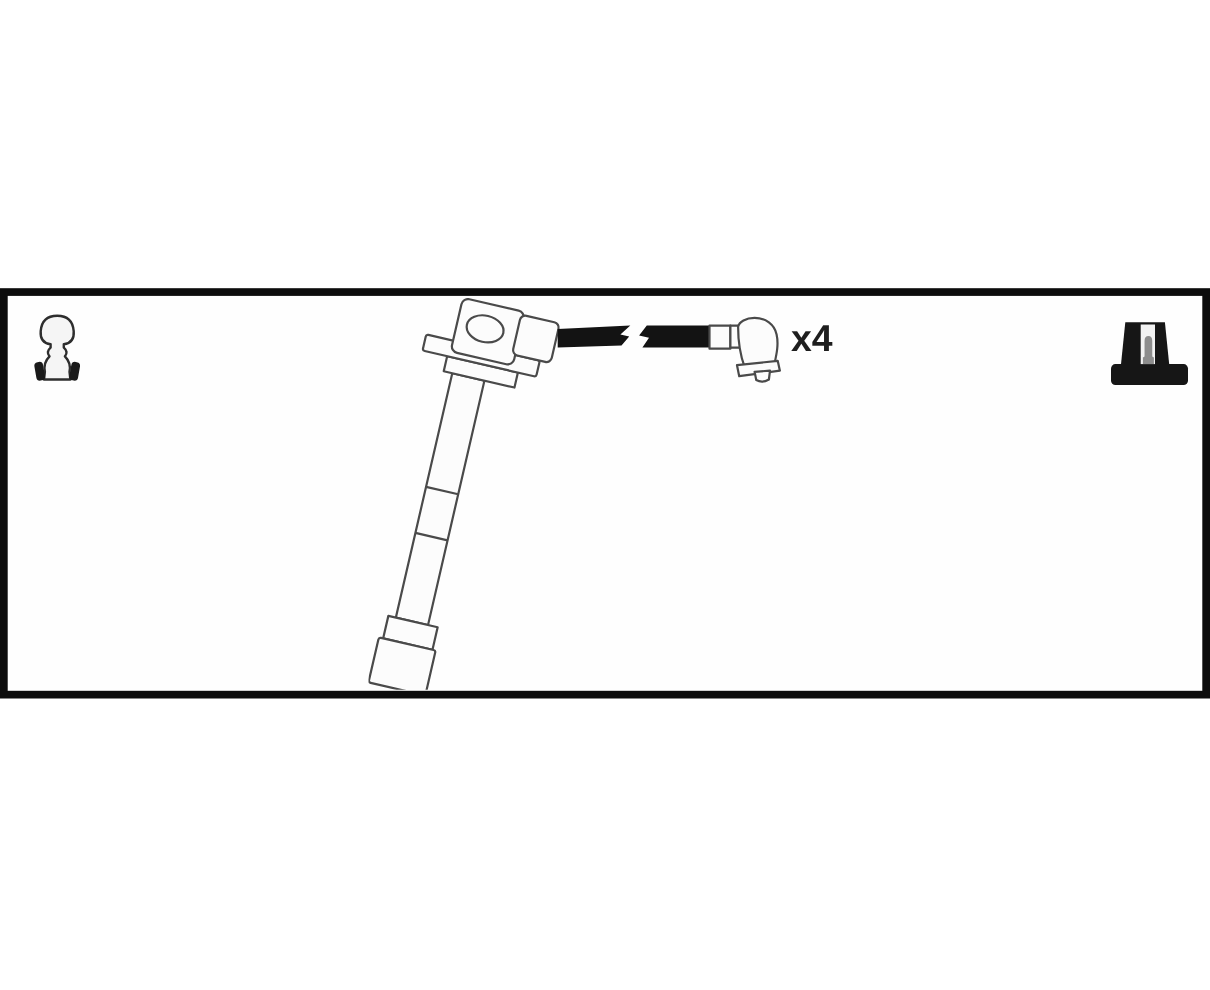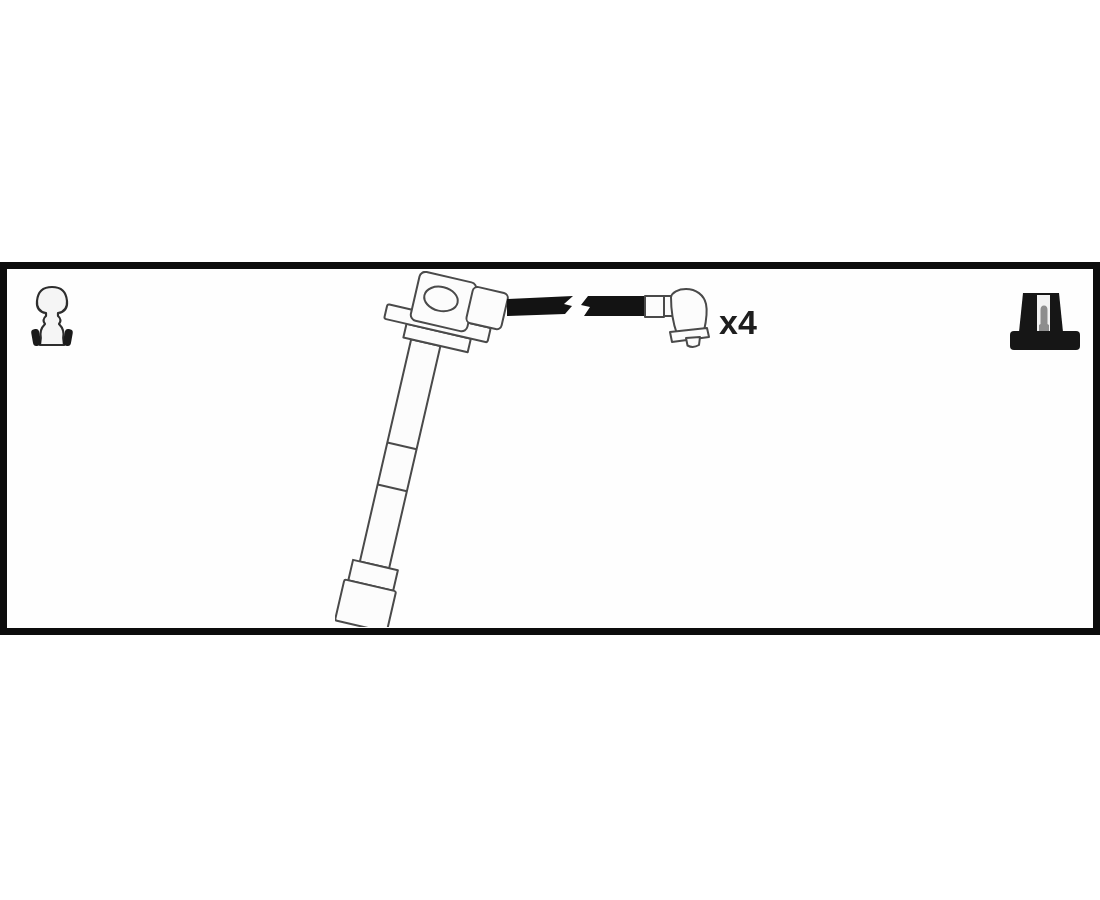--- a/index.html
+++ b/index.html
@@ -23,21 +23,21 @@
     height: 373px;
     box-sizing: border-box;
     border: 7px solid #0c0c0c;
     background: #fefefe;
   }
   .panel > * { position: absolute; }
   .icon-left  { left: 23px;  top: 14px; }
   .main-art   { left: 328px; top: 2px;  }
   .qty-label  {
     left: 712px;
-    top: 36px;
+    top: 22px;
     font-size: 34px;
     font-weight: 700;
     color: #1e1e1e;
     line-height: 1;
     letter-spacing: 0px;
   }
   .icon-right { left: 1003px; top: 22px; }
 </style>
 </head>
 <body>

